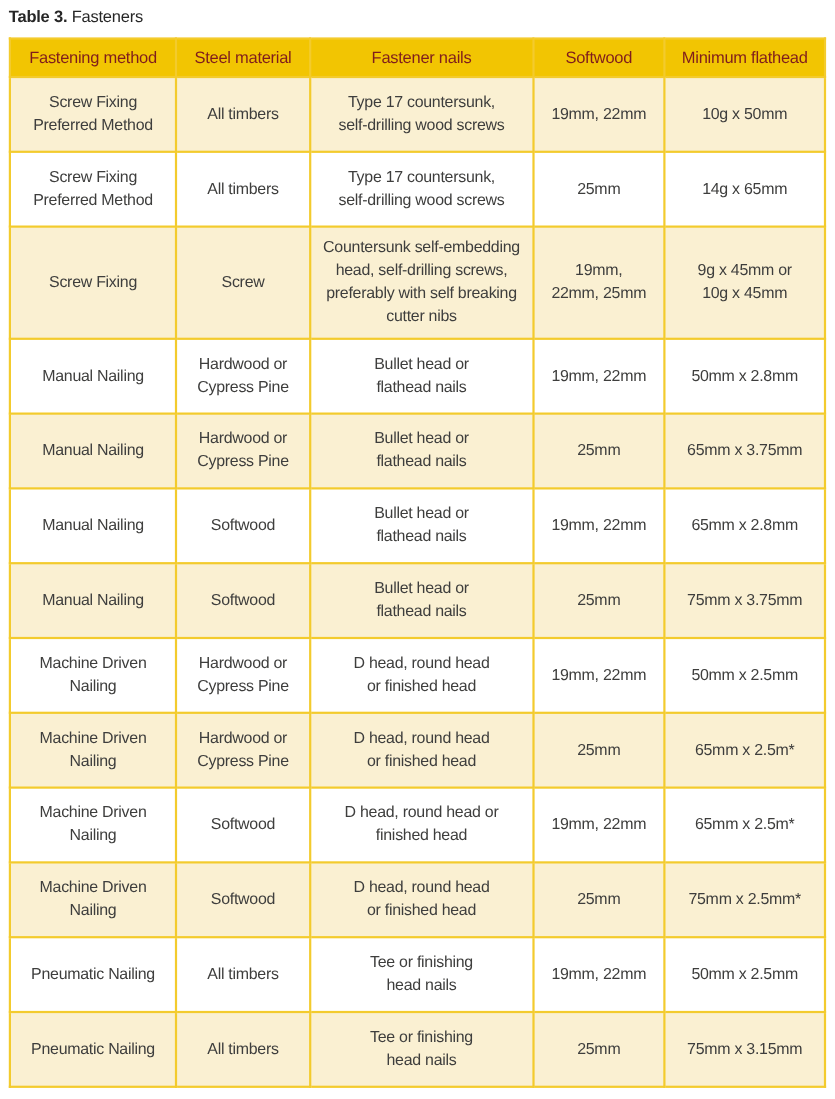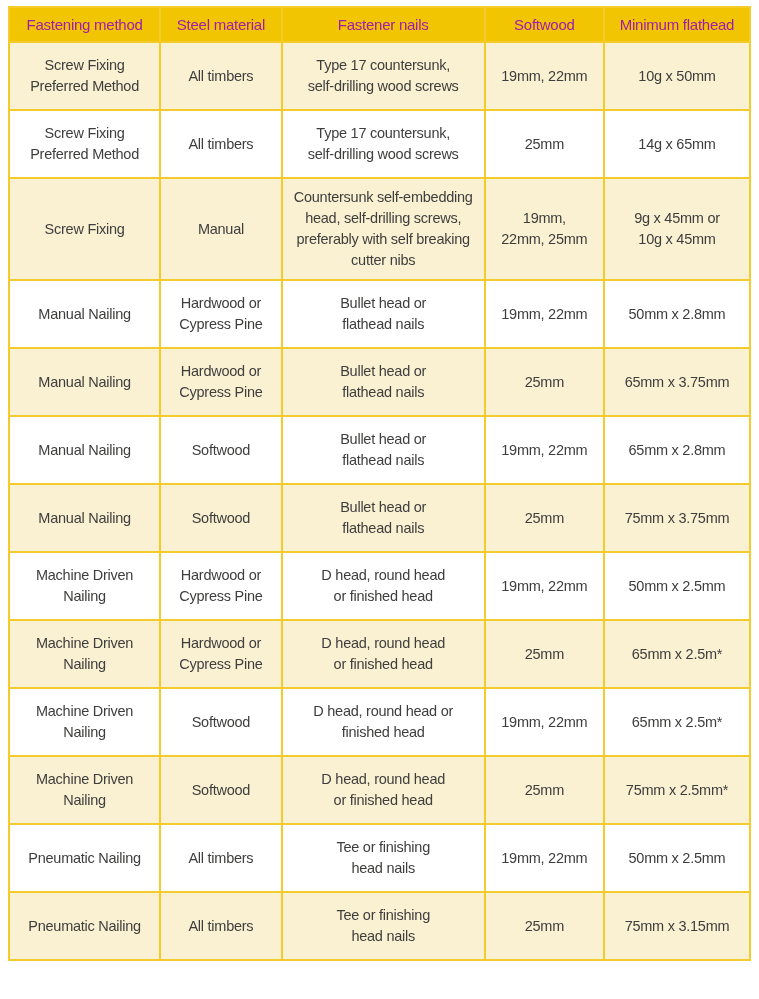--- a/index.html
+++ b/index.html
@@ -35,41 +35,42 @@
   table.fasteners col.c5 { width: 19.7%; }
   table.fasteners th, table.fasteners td {
     border: 2px solid #f3cb2d;
     text-align: center;
     vertical-align: middle;
     letter-spacing: -0.25px;
   }
   table.fasteners thead tr { height: 35px; }
   table.fasteners th {
     background: #f2c502;
-    color: #a21caf;
+    color: #7f1d1d;
     font-weight: normal;
     font-size: 15px;
     padding: 2px 4px;
   }
   table.fasteners tbody tr { height: 68px; }
   table.fasteners tbody tr.tall { height: 102px; }
   table.fasteners td {
     font-size: 14.5px;
     line-height: 21px;
     padding: 4px 6px;
     white-space: pre-line;
   }
   table.fasteners tr.cream td { background: #faf0d2; }
   table.fasteners tr.white td { background: #ffffff; }
 </style>
 </head>
 <body>
 
 <div class="page">
 
+  <p class="table-title"><span class="bold">Table 3.</span><span> Fasteners</span></p>
 
   <table class="fasteners">
     <colgroup>
       <col class="c1">
         <col class="c2">
         <col class="c3">
         <col class="c4">
         <col class="c5">
     </colgroup>
     <thead>
@@ -95,21 +96,21 @@
           <td>Screw Fixing
 Preferred Method</td>
           <td>All timbers</td>
           <td>Type 17 countersunk,
 self-drilling wood screws</td>
           <td>25mm</td>
           <td>14g x 65mm</td>
         </tr>
         <tr class="cream tall">
           <td>Screw Fixing</td>
-          <td>Manual</td>
+          <td>Screw</td>
           <td>Countersunk self-embedding
 head, self-drilling screws,
 preferably with self breaking
 cutter nibs</td>
           <td>19mm,
 22mm, 25mm</td>
           <td>9g x 45mm or
 10g x 45mm</td>
         </tr>
         <tr class="white">

